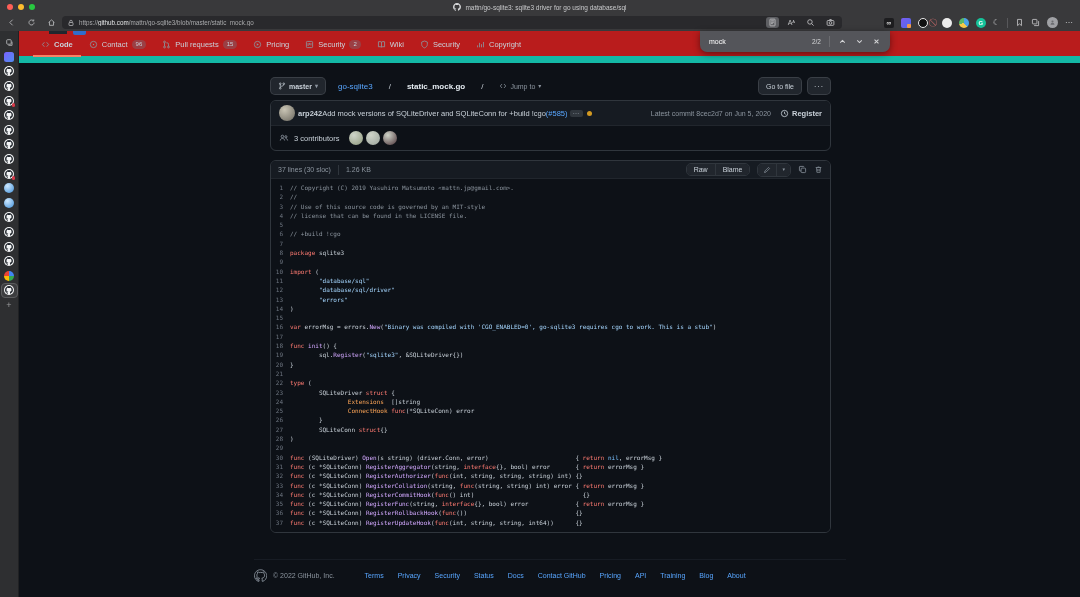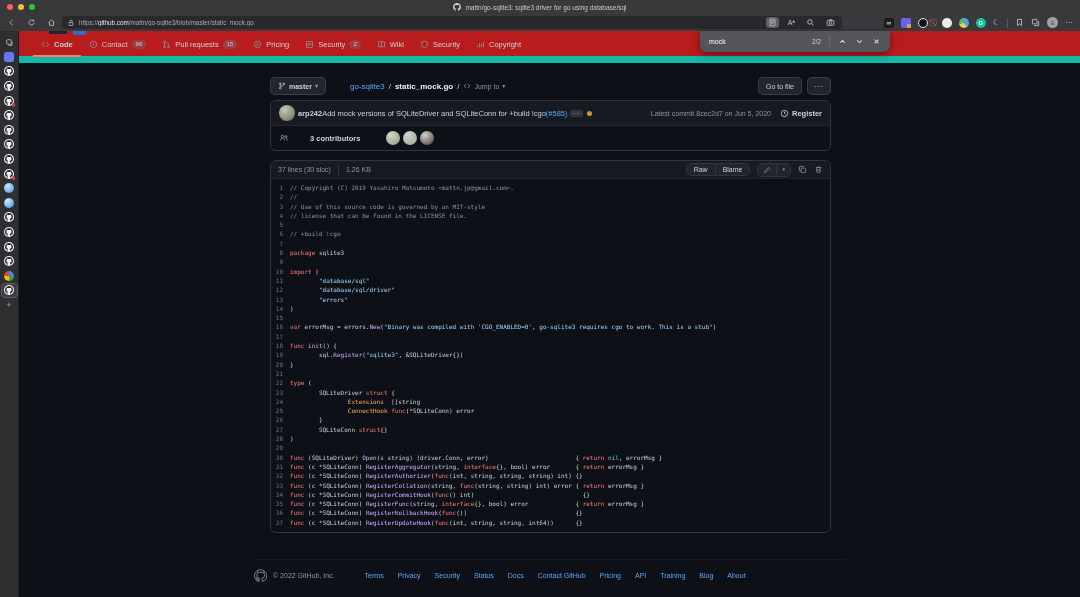--- a/index.html
+++ b/index.html
@@ -53,39 +53,39 @@
   .tab{display:flex;align-items:center;gap:4px;padding:5px 8px 6px;font-size:7.5px;color:#c9d1d9;border-bottom:2px solid transparent;cursor:pointer}
   .tab .tic{color:#8b949e}
   .tab.sel{font-weight:bold;border-bottom-color:#f78166}
   .counter{background:rgba(110,118,129,.4);color:#c9d1d9;font-size:6px;padding:1px 4px;border-radius:7px;line-height:7px}
   .container{position:absolute;left:251px;top:46px;width:561px}
   
   .filenav{display:flex;align-items:center;height:18px}
   .btn{background:#21262d;border:1px solid rgba(240,246,252,.12);border-radius:5px;color:#c9d1d9;font-size:7px;display:flex;align-items:center;gap:3px;padding:0 7px;height:18px;cursor:pointer}
   .branchbtn{font-weight:bold}
   .caret{font-size:6px;color:#8b949e;line-height:6px}
-  .crumb{margin-left:24px;font-size:8px;display:flex;align-items:center;gap:4px;white-space:nowrap}
+  .crumb{margin-left:12px;font-size:8px;display:flex;align-items:center;gap:16px;white-space:nowrap}
   .crumb .repo{color:#58a6ff;cursor:pointer}
   .crumb .fname{font-weight:bold;color:#e6edf3}
   .jump{color:#8b949e;font-size:7px;display:flex;align-items:center;gap:3px;cursor:pointer}
   .spacer{flex:1}
   .kebabbtn{padding:0 6px;letter-spacing:1px}
   
   .box{border:1px solid #30363d;border-radius:6px;overflow:hidden}
   .commitbox{margin-top:5px}
   .commitbar{height:24px;background:#161b22;display:flex;align-items:center;padding:0 8px;gap:0;font-size:7.5px}
   .cavatar{width:16px;height:16px;border-radius:50%;flex:none;margin-right:3px}
   .author{font-weight:bold;color:#c9d1d9;cursor:pointer}
   .cmsg{color:#c9d1d9;white-space:nowrap}
   .prlink{color:#58a6ff;cursor:pointer}
   .ellip{background:#30363d;border-radius:2px;color:#9ba3ad;font-size:7px;line-height:3px;padding:0 3px 4px;margin-left:2px;cursor:pointer}
   .statusdot{width:5px;height:5px;border-radius:50%;background:#d29922;margin-left:4px}
   .latest{margin-left:auto;color:#8b949e;font-size:7px;white-space:nowrap}
   .history{display:flex;align-items:center;gap:3px;color:#c9d1d9;font-weight:bold;font-size:7.5px;margin-left:9px;cursor:pointer}
-  .contribrow{height:25px;border-top:1px solid #21262d;display:flex;align-items:center;padding:0 8px;gap:21px;font-size:7.5px;font-weight:bold;color:#c9d1d9}
+  .contribrow{height:25px;border-top:1px solid #21262d;display:flex;align-items:center;padding:0 8px;gap:5px;font-size:7.5px;font-weight:normal;color:#c9d1d9}
   .contribrow .pic{color:#8b949e}
   .cavatars{display:flex;gap:3px;margin-left:5px}
   .cav{width:14px;height:14px;border-radius:50%;cursor:pointer}
   
   .filebox{margin-top:9px}
   .filehead{height:18px;background:#161b22;border-bottom:1px solid #21262d;display:flex;align-items:center;padding:0 7px;font-size:7px;color:#8b949e}
   .fsep{width:1px;height:10px;background:#30363d;margin:0 7px}
   .fhright{margin-left:auto;display:flex;align-items:center;gap:7px}
   .seg{display:flex;border:1px solid #30363d;border-radius:5px;overflow:hidden}
   .sgb{padding:2px 7px;font-size:7px;color:#c9d1d9;background:#21262d;cursor:pointer}

